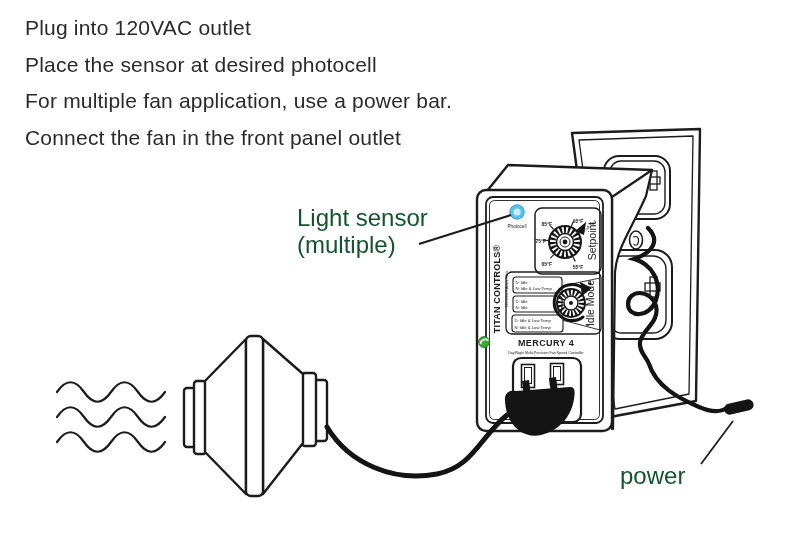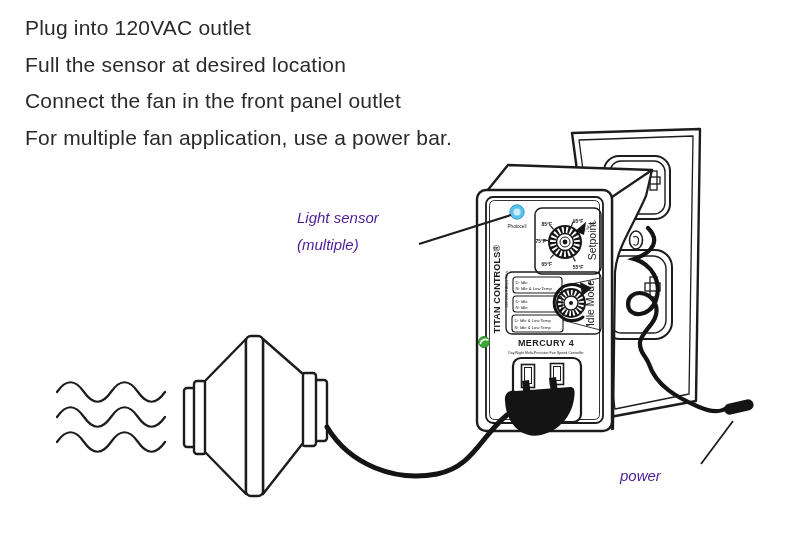--- a/index.html
+++ b/index.html
@@ -1,38 +1,38 @@
 <!DOCTYPE html>
 <html><head>
 <meta charset="utf-8">
 <style>
   html,body{margin:0;padding:0;background:#fff;}
   #stage{position:relative;width:800px;height:541px;background:#fff;overflow:hidden;
          font-family:"Liberation Sans", sans-serif;color:#262626;}
   .instructions{position:absolute;left:25px;top:10px;font-size:21px;line-height:36.5px;
                 letter-spacing:0.2px;color:#2a2a2a;}
-  .callout{position:absolute;font-size:15px;line-height:27px;color:#4c1d95;font-style:italic;}
+  .callout{position:absolute;font-size:24px;line-height:27px;color:#14532d;}
   #light-callout{left:297px;top:204px;}
   #temp-callout{left:620px;top:460px;line-height:31px;}
   svg{position:absolute;left:0;top:0;}
   svg text{font-family:"Liberation Sans", sans-serif;fill:#1c1c1c;}
   .ink{stroke:#1c1c1c;fill:#fff;}
   .noface{fill:none;stroke:#1c1c1c;}
   .solid{fill:#141414;stroke:none;}
 </style>
 </head>
 <body>
 
 <div id="stage">
 
   <div class="instructions">
     <div>Plug into 120VAC outlet</div>
-    <div>Full the sensor at desired location</div>
+    <div>Place the sensor at desired photocell</div>
+    <div>For multiple fan application, use a power bar.</div>
     <div>Connect the fan in the front panel outlet</div>
-    <div>For multiple fan application, use a power bar.</div>
   </div>
 
   <svg width="800" height="541" viewBox="0 0 800 541">
 
     <g>
       <polygon class="ink" points="572,133 700,129 696,401 610,417" stroke-width="2.4" stroke-linejoin="round"></polygon>
       <polygon class="noface" points="579,140 693,136 689,394 615,409" stroke-width="1.3" stroke-linejoin="round"></polygon>
 
       <g>
         <rect class="ink" x="604" y="156" width="66" height="63" rx="15" stroke-width="2"></rect>

